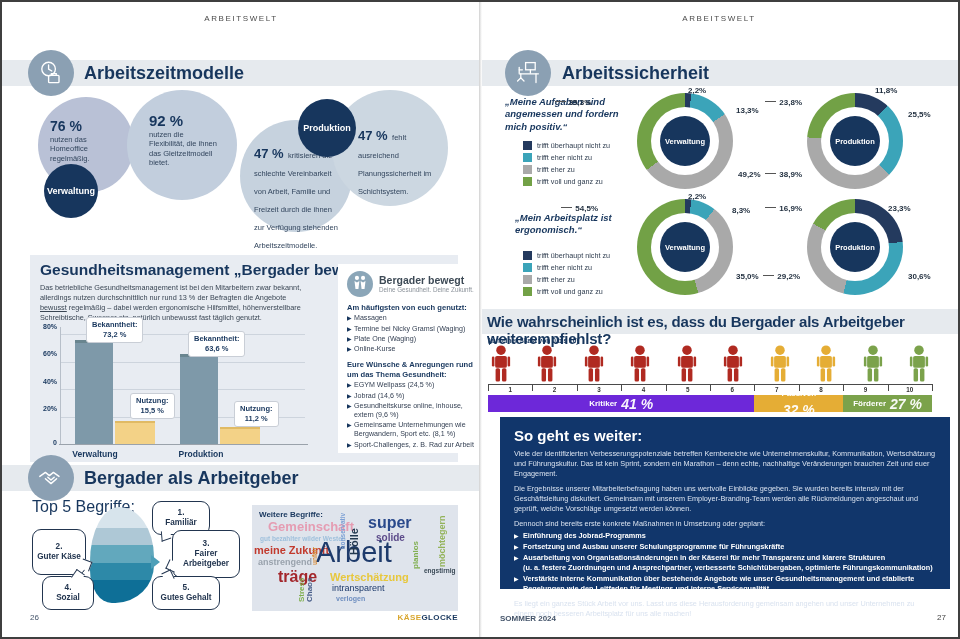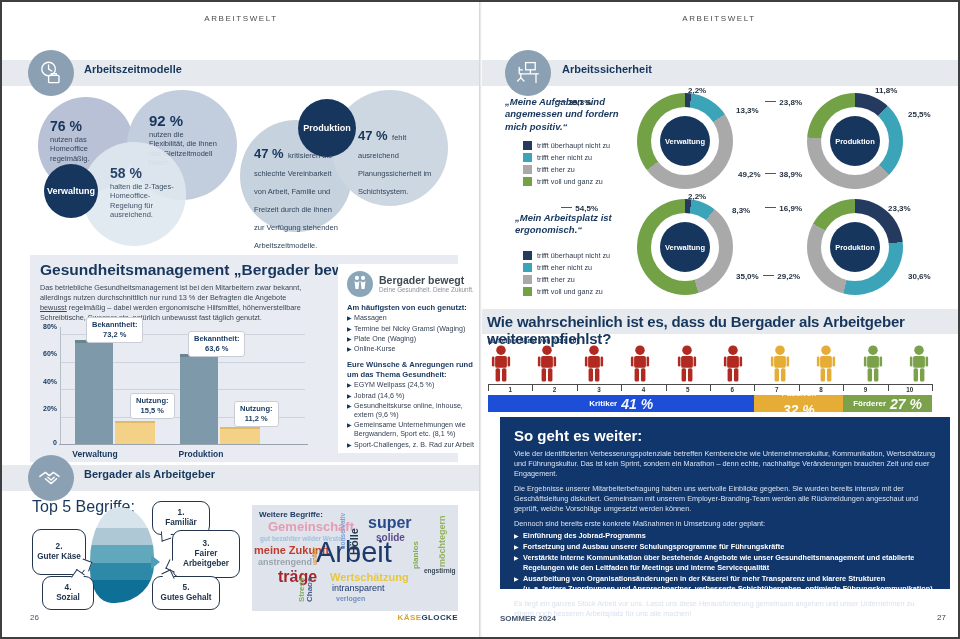--- a/index.html
+++ b/index.html
@@ -7,21 +7,21 @@
          font-family:"Liberation Sans","DejaVu Sans",sans-serif;color:#1d3a6b;}
   .page{position:absolute;top:0;width:478px;height:635px;}
   .page.left{left:0;}
   .page.right{left:478px;}
   .fold{position:absolute;left:477px;top:0;width:3px;height:100%;
         background:linear-gradient(90deg,#cfcfcf,#efefef 60%,#ffffff);z-index:5;}
   .runhead{position:absolute;top:12px;left:0;width:100%;text-align:center;font-size:8px;
            letter-spacing:1.6px;color:#4a4a4a;}
   
   .band{position:absolute;left:0;width:478px;height:26px;background:#e6eaee;}
-  .band .btitle{position:absolute;left:82px;top:3px;font-size:11px;font-weight:bold;color:#17365d;}
+  .band .btitle{position:absolute;left:82px;top:3px;font-size:18px;font-weight:bold;color:#17365d;}
   .icirc{position:absolute;width:46px;height:46px;border-radius:50%;background:#8ba0b3;
          display:flex;align-items:center;justify-content:center;z-index:2;}
   .icirc svg{width:32px;height:32px;}
   
   .bubble{position:absolute;border-radius:50%;display:block;text-align:center;color:#33465e;}
   .bubble .bval{font-weight:bold;color:#17365d;}
   .bubble .btxt{font-size:7.5px;line-height:1.25;color:#33465e;}
   .badge{position:absolute;border-radius:50%;background:#17365d;color:#fff;font-weight:bold;
          font-size:9px;display:flex;align-items:center;justify-content:center;z-index:3;}
   
@@ -141,26 +141,20 @@
     <div class="bubble" style="left:36px;top:95px;width:96px;height:96px;background:#b9c1d6;padding-top:0;">
       <div style="padding:20px 12px 0 12px;text-align:left;">
         <span class="bval" style="font-size:14px;">76 %</span>
         <div class="btxt">nutzen das Homeoffice regelmäßig.</div>
       </div>
     </div>
     <div class="bubble" style="left:125px;top:88px;width:110px;height:110px;background:#c2cedd;">
       <div style="padding:22px 16px 0 22px;text-align:left;">
         <span class="bval" style="font-size:15px;">92 %</span>
         <div class="btxt">nutzen die Flexibilität, die ihnen das Gleitzeitmodell bietet.</div>
-      </div>
-    </div>
-    <div class="bubble" style="left:80px;top:140px;width:104px;height:104px;background:#dfe8f0;opacity:.92;">
-      <div style="padding:22px 10px 0 28px;text-align:left;">
-        <span class="bval" style="font-size:14px;">58 %</span>
-        <div class="btxt">halten die 2-Tages-Homeoffice-Regelung für ausreichend.</div>
       </div>
     </div>
     <div class="badge" style="left:42px;top:162px;width:54px;height:54px;">Verwaltung</div>
 
     <div class="bubble" style="left:238px;top:118px;width:112px;height:112px;background:#c6d2de;">
       <div style="padding:24px 12px 0 14px;text-align:left;">
         <span class="bval" style="font-size:13px;">47 %</span>
         <span class="btxt">kritisieren die schlechte Vereinbarkeit von Arbeit, Familie und Freizeit durch die ihnen zur Verfügung stehenden Arbeitszeitmodelle.</span>
       </div>
     </div>
@@ -517,21 +511,21 @@
         <span>3</span>
         <span>4</span>
         <span>5</span>
         <span>6</span>
         <span>7</span>
         <span>8</span>
         <span>9</span>
         <span>10</span>
       </div>
     <div class="npsbar">
-      <div class="seg" style="width: 60%; background: #1d4ed8;">
+      <div class="seg" style="width: 60%; background: #6d28d9;">
         <span class="sl">Kritiker</span>
           <span class="sv">41 %</span>
       </div>
       <div class="seg" style="width: 20%; background: rgb(229, 173, 53); flex-direction: column;">
         <span class="sl">Passiven</span>
           <span class="sv">32 %</span>
       </div>
       <div class="seg" style="width: 20%; background: rgb(123, 162, 75); align-items: center;">
         <span class="sl">Förderer</span>
           <span class="sv">27 %</span>
@@ -547,25 +541,25 @@
 
           <div class="nbul">
             <span class="arr">▶</span><span>Einführung des Jobrad-Programms</span>
           </div>
 
           <div class="nbul">
             <span class="arr">▶</span><span>Fortsetzung und Ausbau unserer Schulungsprogramme für Führungskräfte</span>
           </div>
 
           <div class="nbul">
+            <span class="arr">▶</span><span>Ausarbeitung von Organisationsänderungen in der Käserei für mehr Transparenz und klarere Strukturen</span><span class="sub">(u. a. festere Zuordnungen und Ansprechpartner, verbesserte Schichtübergaben, optimierte Führungskommunikation)</span>
+          </div>
+
+          <div class="nbul">
             <span class="arr">▶</span><span>Verstärkte interne Kommunikation über bestehende Angebote wie unser Gesundheitsmanagement und etablierte Regelungen wie den Leitfaden für Meetings und interne Servicequalität</span>
-          </div>
-
-          <div class="nbul">
-            <span class="arr">▶</span><span>Ausarbeitung von Organisationsänderungen in der Käserei für mehr Transparenz und klarere Strukturen</span><span class="sub">(u. a. festere Zuordnungen und Ansprechpartner, verbesserte Schichtübergaben, optimierte Führungskommunikation)</span>
           </div>
         </div>
       <p class="closing">Es liegt ein ganzes Stück Arbeit vor uns. Lasst uns diese Herausforderung gemeinsam angehen und unser Unternehmen zu einem noch besseren Arbeitsplatz für uns alle machen!</p>
     </div>
 
     <span class="rfoot">SOMMER 2024</span>
     <span class="rpag">27</span>
   </div>
 
   <div class="fold"></div>

